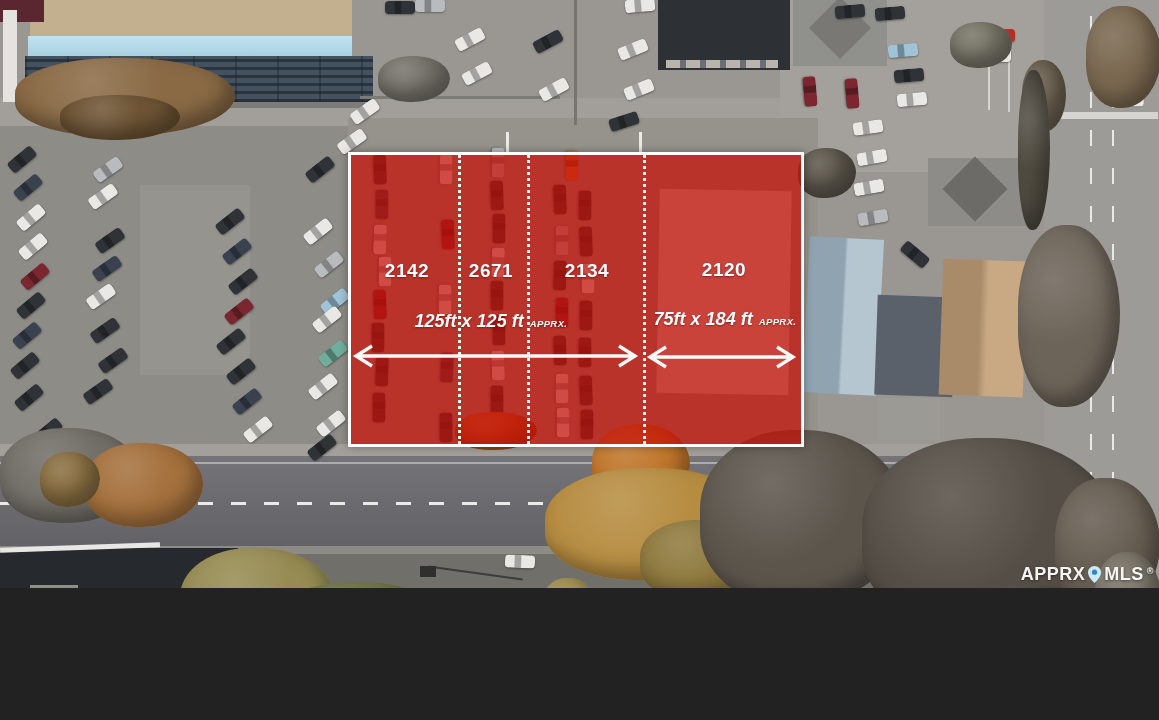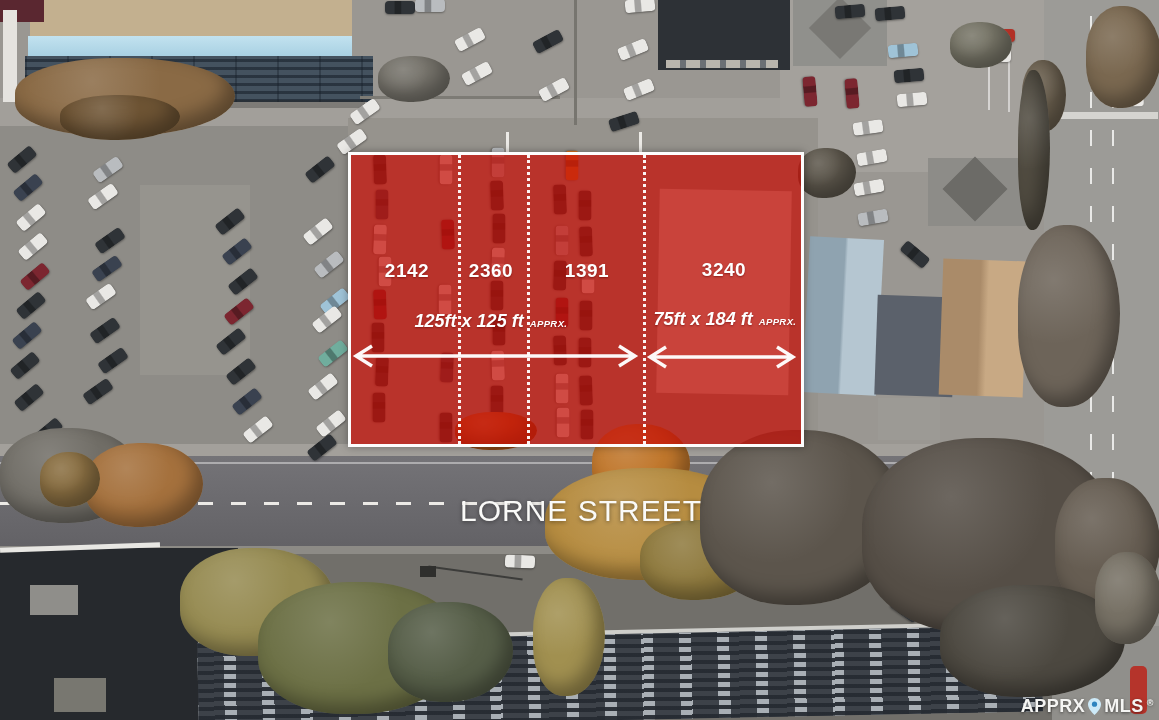--- a/index.html
+++ b/index.html
@@ -1,17 +1,17 @@
 <!DOCTYPE html>
 <html><head>
 <meta charset="utf-8">
 <style>
   html,body{margin:0;padding:0;background:#222;}
   #stage{
-    position:relative;width:1159px;height:720px;overflow:hidden;
+    position:relative;width:1159px;height:588px;overflow:hidden;
     background:#9a9792;font-family:"Liberation Sans",sans-serif;
   }
   .abs{position:absolute;}
   
   #overlay{
     left:348px;top:152px;width:456px;height:295px;
     background:rgba(198,14,6,0.72);
     border:3px solid #fdfdfd;
     box-sizing:border-box;
     box-shadow:0 0 8px rgba(0,0,0,.35);
@@ -233,42 +233,41 @@
       <div class="abs tree" style="left: 950px; top: 22px; width: 62px; height: 46px; border-radius: 48% 52% 55% 45%; background: radial-gradient(circle at 35% 30%, rgba(255, 255, 255, 0.14), rgba(0, 0, 0, 0) 45%) rgb(120, 118, 104);"></div>
       <div class="abs tree" style="left: 1018px; top: 70px; width: 32px; height: 160px; border-radius: 48% 52% 55% 45%; background: radial-gradient(circle at 35% 30%, rgba(255, 255, 255, 0.14), rgba(0, 0, 0, 0) 45%) rgb(82, 77, 66);"></div>
     </div>
 
   <div id="overlay" class="abs">
     <div class="abs lot-divider" style="left:107px;"></div>
     <div class="abs lot-divider" style="left:176px;"></div>
     <div class="abs lot-divider" style="left:292px;"></div>
 
     <span class="abs lot-number" style="left:56px;top:116px;">2142</span>
-    <span class="abs lot-number" style="left:140px;top:116px;">2360</span>
-    <span class="abs lot-number" style="left:236px;top:116px;">1391</span>
-    <span class="abs lot-number" style="left:373px;top:115px;">3240</span>
+    <span class="abs lot-number" style="left:140px;top:116px;">2671</span>
+    <span class="abs lot-number" style="left:236px;top:116px;">2134</span>
+    <span class="abs lot-number" style="left:373px;top:115px;">2120</span>
 
     <div class="abs dim-label" style="left:140px;top:166px;">
       <span>125ft  x 125 ft</span>
       <span class="approx">APPRX.</span>
     </div>
     <div class="abs dim-label" style="left:374px;top:164px;">
       <span>75ft x 184 ft</span>
       <span class="approx">APPRX.</span>
     </div>
   </div>
 
   <svg id="arrow-svg" class="abs" width="1159" height="720">
     <g stroke="#ffffff" stroke-width="3.4" fill="none" opacity="0.97">
       <path d="M357 356 L634 356 M372 346 L356 356 L372 366 M619 346 L635 356 L619 366"></path>
       <path d="M651 357 L792 357 M666 347 L650 357 L666 367 M777 347 L793 357 L777 367"></path>
     </g>
   </svg>
 
-  <span id="street-name" class="abs">LORNE STREET</span>
 
   <div id="watermark" class="abs">
     <span>APPRX</span>
     <svg width="13" height="17" viewBox="0 0 13 17">
       <path d="M6.5 0 C2.9 0 0 2.9 0 6.4 C0 11.2 6.5 17 6.5 17 C6.5 17 13 11.2 13 6.4 C13 2.9 10.1 0 6.5 0 Z" fill="#cdeaf8"></path>
       <circle cx="6.5" cy="6.2" r="2.6" fill="#2e85c0"></circle>
     </svg>
     <span>MLS</span>
     <span class="reg">®</span>
   </div>

